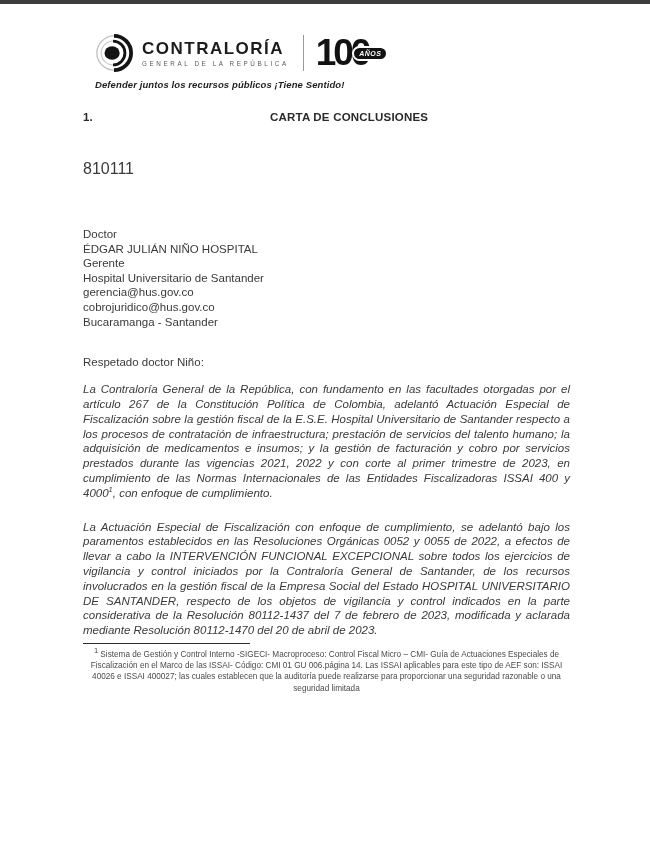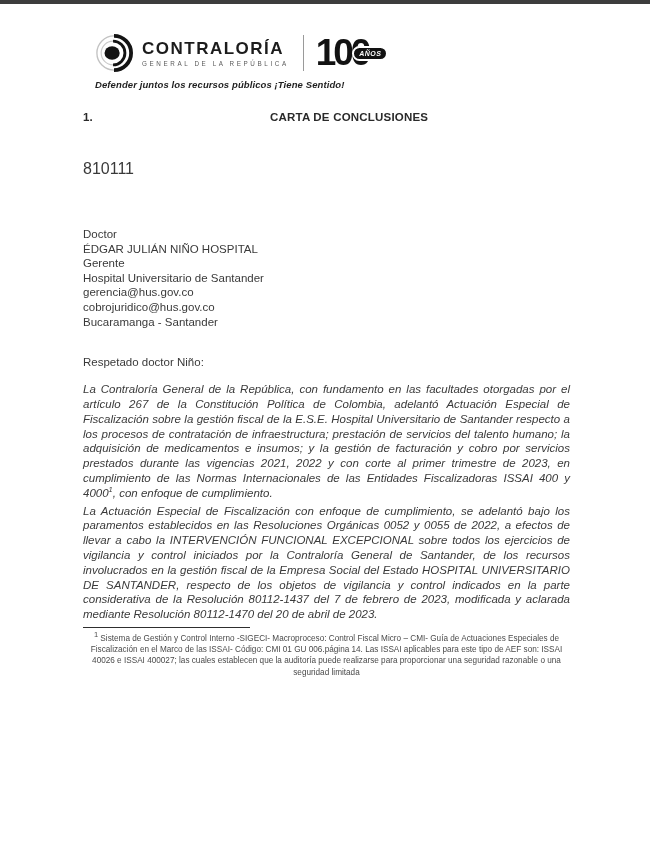--- a/index.html
+++ b/index.html
@@ -53,21 +53,21 @@
   .section-heading .doc-title { position: absolute; left: 187px; top: 0; letter-spacing: 0.2px; }
   .doc-code { margin-top: 34px; font-size: 16px; color: #3a3a3a; }
 
   .recipient { margin-top: 49px; font-size: 11.5px; line-height: 14.6px; color: #3a3a3a; }
   .greeting { margin-top: 27px; font-size: 11.5px; color: #3a3a3a; }
 
   .para {
     margin-top: 14px; font-size: 11.5px; line-height: 14.8px;
     text-align: justify; color: #3a3a3a; font-style: italic;
   }
-  .para.second { margin-top: 3px; }
+  .para.second { margin-top: 19px; }
   sup.fn-ref { vertical-align: super; font-size: 7.5px; line-height: 0; }
 
   .footnote-rule {
     margin: 5px 0 0 0; border: none; border-top: 1.5px solid #2e2e2e;
     width: 167px;
   }
   .footnote {
     margin-top: 5px; font-size: 8.2px; line-height: 11.2px;
     color: #4a4a4a; text-align: center;
   }

